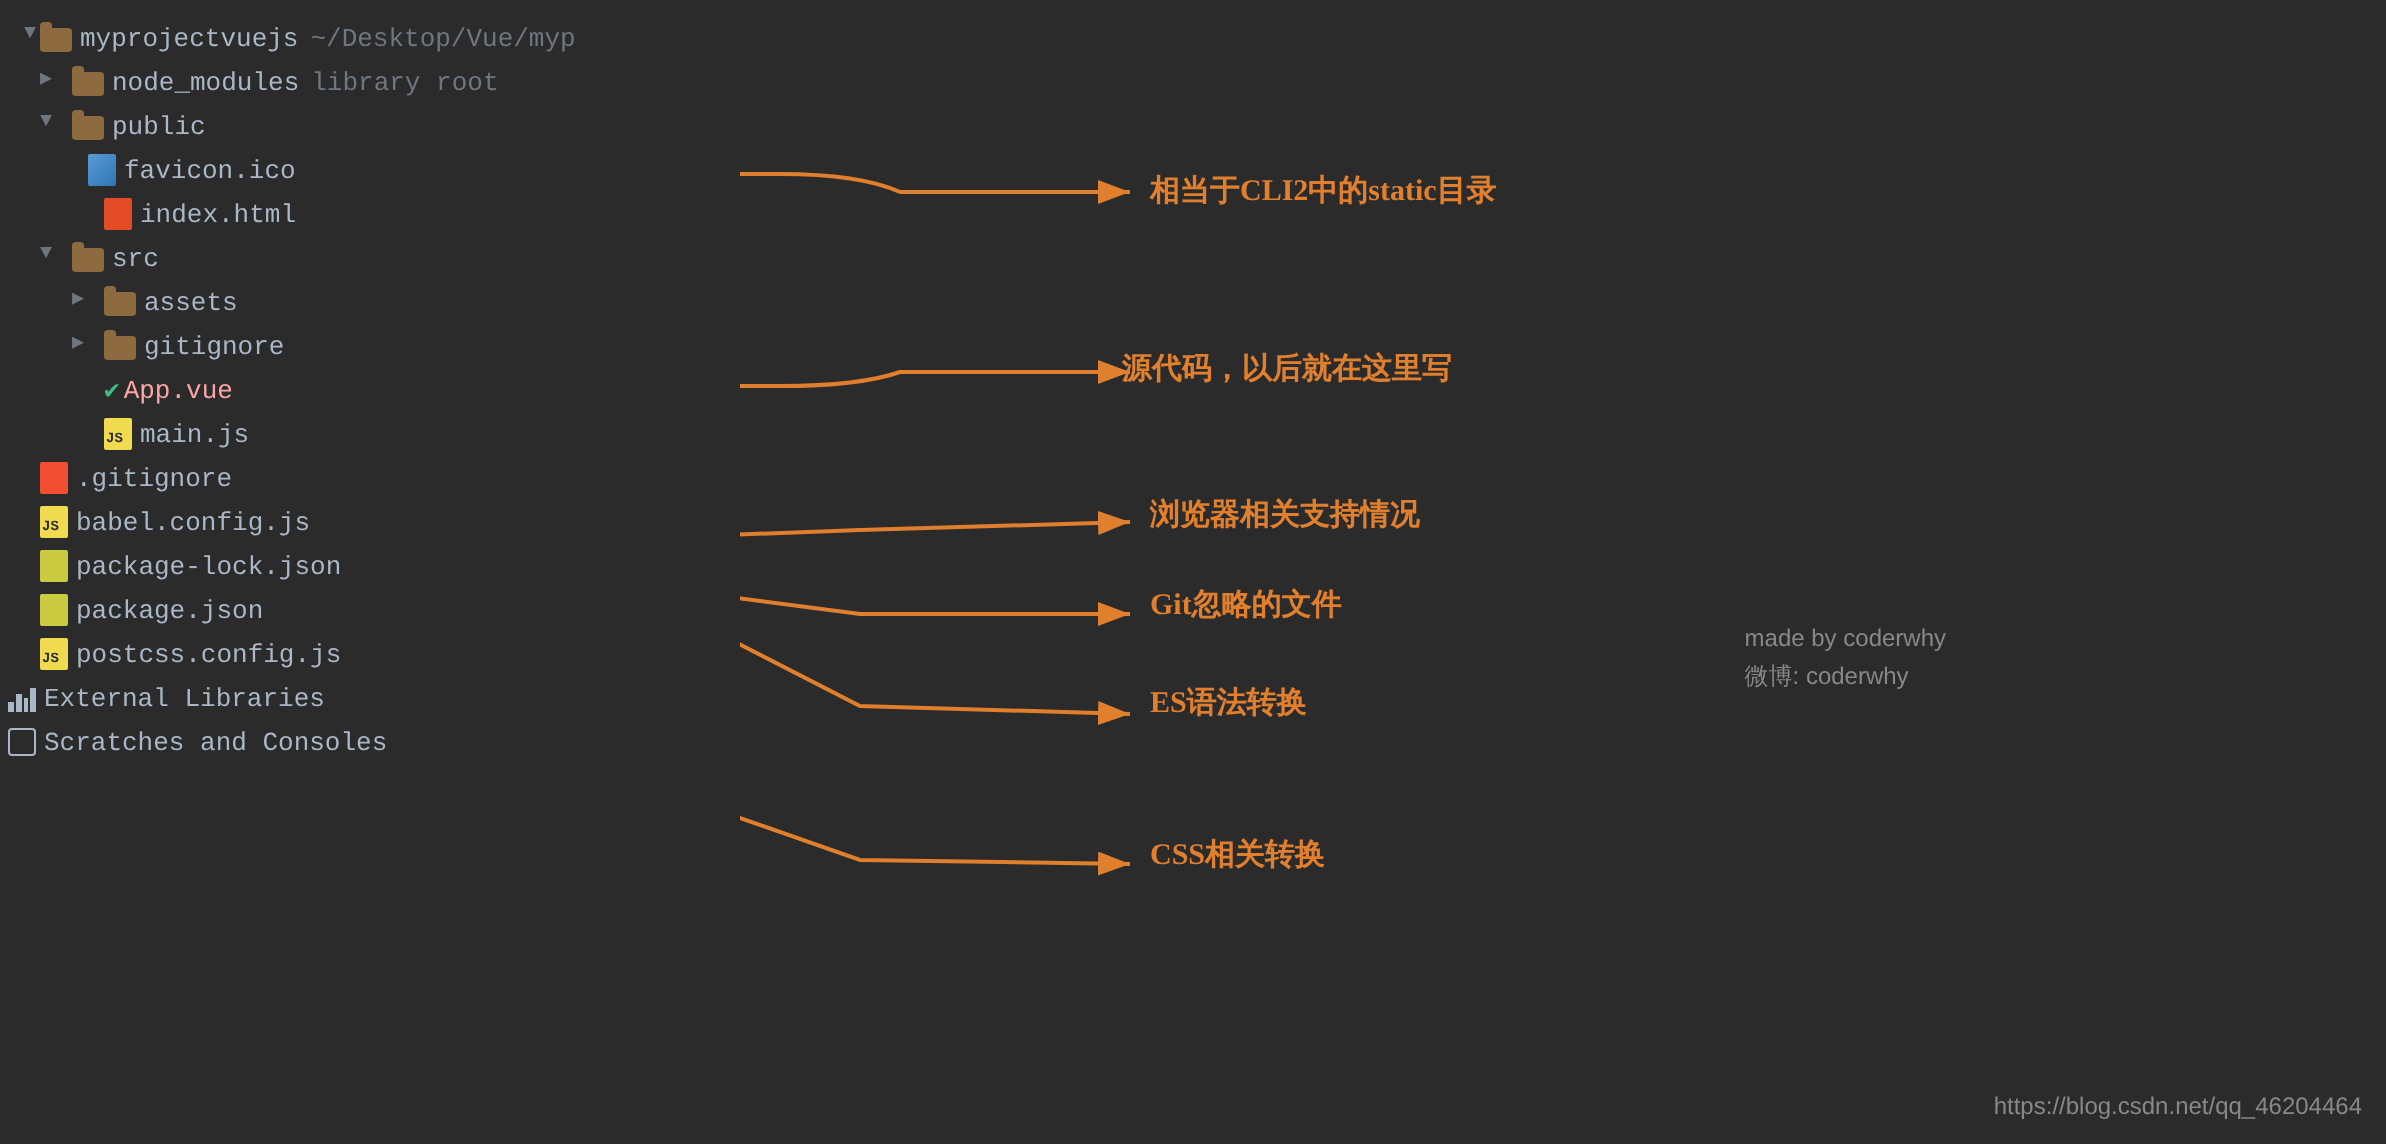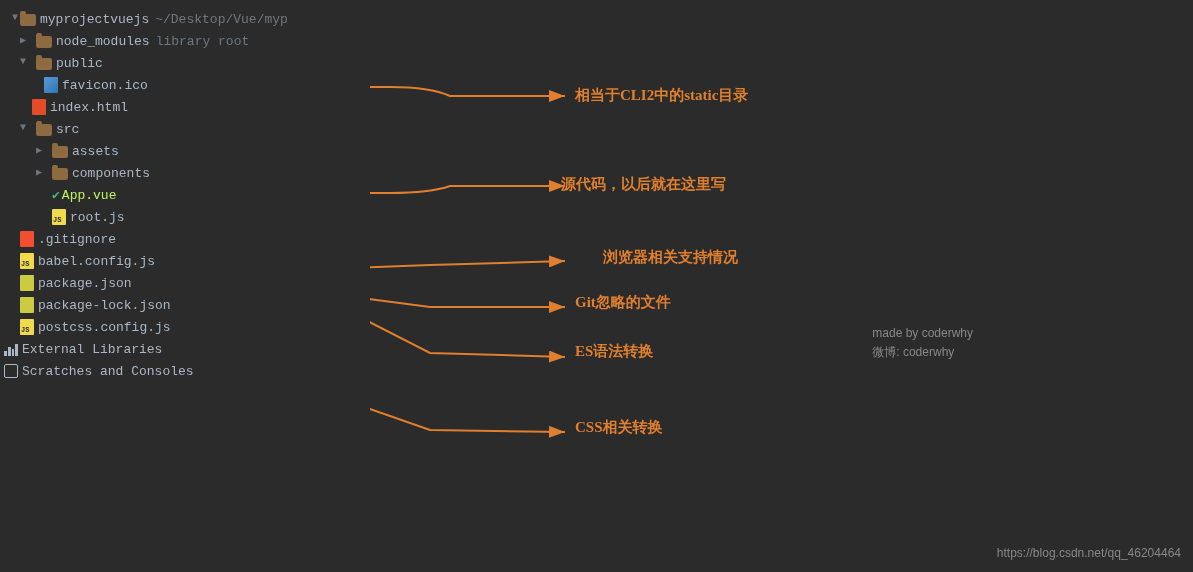--- a/index.html
+++ b/index.html
@@ -111,21 +111,21 @@
     }
 
     .label {
       color: #a9b7c6;
     }
     .label-gray {
       color: #6e7780;
       margin-left: 6px;
     }
     .label-vue-green {
-      color: #bef264;
+      color: #fca5a5;
     }
 
     
     .orange-box {
       position: absolute;
       border: 2px solid #e07f2e;
       border-radius: 2px;
       pointer-events: none;
     }
 
@@ -166,21 +166,21 @@
       bottom: 12px;
       right: 12px;
       color: #888;
       font-size: 12px;
       font-family: Arial, sans-serif;
     }
 
     .made-by {
       position: absolute;
       right: 220px;
-      top: 324px;
+      top: 310px;
       color: #888;
       font-size: 12px;
       font-family: Arial, sans-serif;
       line-height: 1.6;
     }
 
     
     .checkmark {
       color: #42b983;
       font-weight: bold;
@@ -233,76 +233,76 @@
     <span class="arrow arrow-down"></span>
     <span class="icon-folder"></span>
     <span class="label">public</span>
   </div>
 
   <div class="tree-item indent-2" style="padding-left:44px">
     <span class="icon-ico" style="display:inline-block;width:14px;height:16px;margin-right:4px;flex-shrink:0;border-radius:1px;background:linear-gradient(135deg,#5b9bd5,#2e75b6);"></span>
     <span class="label">favicon.ico</span>
   </div>
 
-  <div class="tree-item" style="padding-left:32px">
+  <div class="tree-item" style="padding-left:52px">
     <span style="display:inline-block;width:14px;height:16px;background:#e34c26;margin-right:4px;flex-shrink:0;border-radius:1px;"></span>
     <span class="label">index.html</span>
   </div>
 
   <div class="tree-item indent-1">
     <span class="arrow arrow-down"></span>
     <span class="icon-folder"></span>
     <span class="label">src</span>
   </div>
 
   <div class="tree-item" style="padding-left:36px">
     <span class="arrow arrow-right"></span>
     <span class="icon-folder"></span>
     <span class="label">assets</span>
   </div>
 
   <div class="tree-item" style="padding-left:36px">
     <span class="arrow arrow-right"></span>
     <span class="icon-folder"></span>
-    <span class="label">components</span>
+    <span class="label">gitignore</span>
   </div>
 
   <div class="tree-item" style="padding-left:52px">
     <span class="checkmark">✔</span>
     <span class="label label-vue-green">App.vue</span>
   </div>
 
   <div class="tree-item" style="padding-left:52px">
     <span style="display:inline-block;width:14px;height:16px;background:#f0db4f;margin-right:4px;flex-shrink:0;border-radius:1px;position:relative;">
       <span style="position:absolute;font-size:7px;font-weight:bold;color:#2b2b2b;bottom:1px;left:1px;line-height:1;">JS</span>
     </span>
-    <span class="label">root.js</span>
+    <span class="label">main.js</span>
   </div>
 
 
   <div class="tree-item indent-1">
     <span style="display:inline-block;width:14px;height:16px;background:#f14e32;margin-right:4px;flex-shrink:0;border-radius:1px;"></span>
     <span class="label">.gitignore</span>
   </div>
 
   <div class="tree-item indent-1">
     <span style="display:inline-block;width:14px;height:16px;background:#f0db4f;margin-right:4px;flex-shrink:0;border-radius:1px;position:relative;">
       <span style="position:absolute;font-size:7px;font-weight:bold;color:#2b2b2b;bottom:1px;left:1px;line-height:1;">JS</span>
     </span>
     <span class="label">babel.config.js</span>
   </div>
 
   <div class="tree-item indent-1">
     <span style="display:inline-block;width:14px;height:16px;background:#cbcb41;margin-right:4px;flex-shrink:0;border-radius:1px;"></span>
+    <span class="label">package-lock.json</span>
+  </div>
+
+  <div class="tree-item indent-1">
+    <span style="display:inline-block;width:14px;height:16px;background:#cbcb41;margin-right:4px;flex-shrink:0;border-radius:1px;"></span>
     <span class="label">package.json</span>
-  </div>
-
-  <div class="tree-item indent-1">
-    <span style="display:inline-block;width:14px;height:16px;background:#cbcb41;margin-right:4px;flex-shrink:0;border-radius:1px;"></span>
-    <span class="label">package-lock.json</span>
   </div>
 
   <div class="tree-item indent-1">
     <span style="display:inline-block;width:14px;height:16px;background:#f0db4f;margin-right:4px;flex-shrink:0;border-radius:1px;position:relative;">
       <span style="position:absolute;font-size:7px;font-weight:bold;color:#2b2b2b;bottom:1px;left:1px;line-height:1;">JS</span>
     </span>
     <span class="label">postcss.config.js</span>
   </div>
 
 
@@ -317,21 +317,21 @@
   </div>
 
   <div class="tree-item indent-0">
     <div class="icon-scratch"></div>
     <span class="label">Scratches and Consoles</span>
   </div>
 </div>
 
 <div class="annotation-text" style="left:575px; top:86px;">相当于CLI2中的static目录</div>
 <div class="annotation-text" style="left:561px; top:175px;">源代码，以后就在这里写</div>
-<div class="annotation-text" style="left:575px; top:248px;margin-left:28px;">浏览器相关支持情况</div>
+<div class="annotation-text" style="left:575px; top:248px;">浏览器相关支持情况</div>
 <div class="annotation-text" style="left:575px; top:293px;text-align:center;">Git忽略的文件</div>
 <div class="annotation-text" style="left:575px; top:342px;">ES语法转换</div>
 <div class="annotation-text" style="left:575px; top:418px;">CSS相关转换</div>
 
 <div class="made-by">
   <div>made by coderwhy</div>
   <div>微博: coderwhy</div>
 </div>
 
 <div class="watermark">https://blog.csdn.net/qq_46204464</div>

